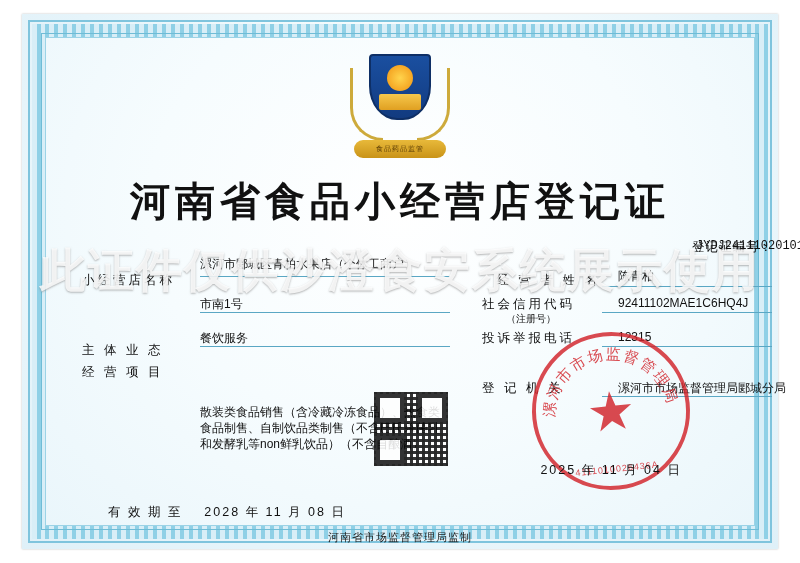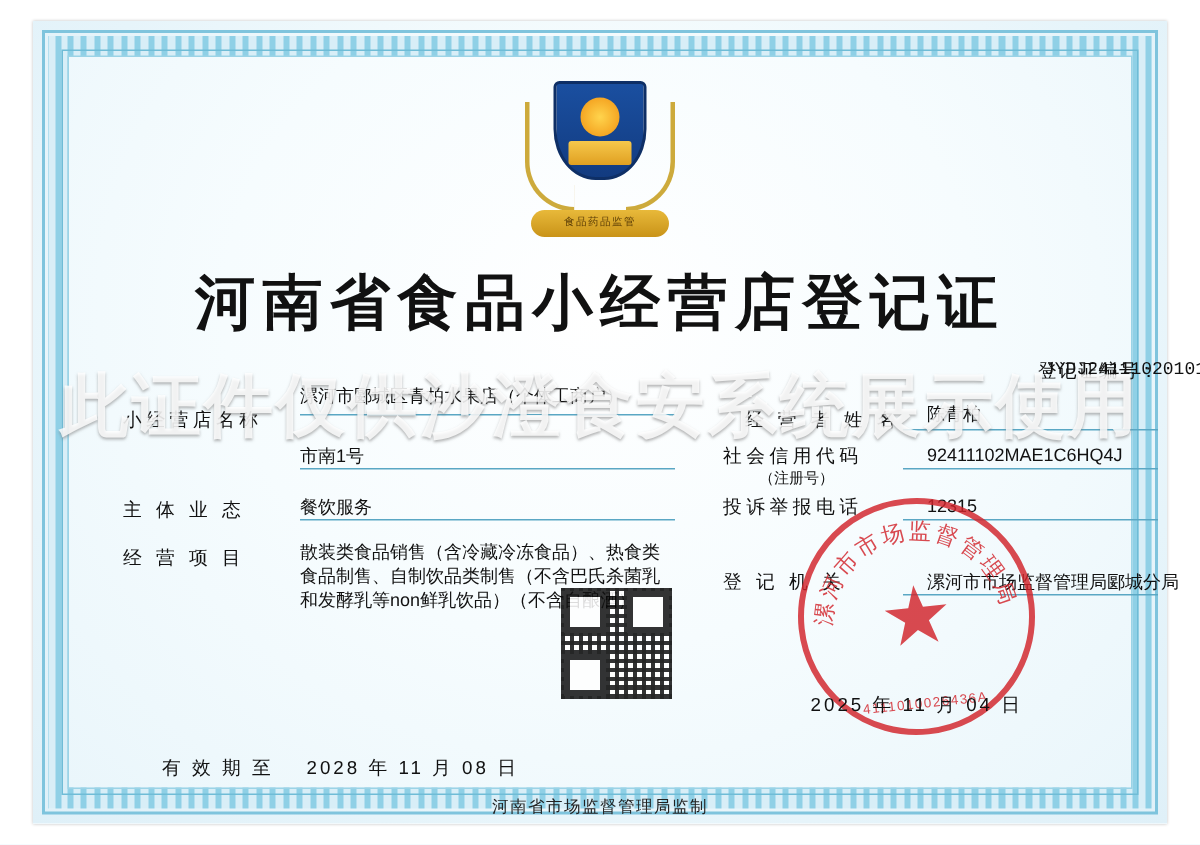--- a/index.html
+++ b/index.html
@@ -110,21 +110,21 @@
     position:absolute;border-bottom:1px solid #5aa7c4;height:0;
   }
 
   
   .c-l-lbl{left:0;width:110px;text-align:justify;}
   .c-l-val{left:118px;}
   
   .c-r-lbl{left:400px;width:118px;}
   .c-r-val{left:520px;margin-left:16px;}
 
-  .multi{line-height:16px;}
+  .multi{line-height:16px;margin-top:44px;}
 
   
   .qr{
     position:absolute;left:352px;top:378px;width:74px;height:74px;
     background:
       repeating-linear-gradient(0deg,#111 0 3px,#fff 3px 6px),
       repeating-linear-gradient(90deg,#111 0 3px,#fff 3px 6px);
     background-blend-mode:multiply;
     opacity:.85;
   }
@@ -224,21 +224,21 @@
         <span class="val c-l-val" style="top:2px;">市南1号</span>
         <span class="under" style="left:118px;width:250px;top:18px;"></span>
 
         <span class="lbl c-r-lbl" style="top:2px;">社会信用代码</span>
         <span class="val c-r-val" style="top:2px;">92411102MAE1C6HQ4J</span>
         <span class="lbl c-r-lbl" style="top:18px;font-size:10px;letter-spacing:0;left:424px;">（注册号）</span>
         <span class="under" style="left:520px;width:170px;top:18px;"></span>
       </div>
 
       <div class="row" style="height:34px;">
-        <span class="lbl c-l-lbl" style="top:8px;">主 体 业 态</span>
+        <span class="lbl c-l-lbl" style="top:18px;">主 体 业 态</span>
         <span class="val c-l-val" style="top:6px;">餐饮服务</span>
         <span class="under" style="left:118px;width:250px;top:22px;"></span>
 
         <span class="lbl c-r-lbl" style="top:6px;">投诉举报电话</span>
         <span class="val c-r-val" style="top:6px;">12315</span>
         <span class="under" style="left:520px;width:170px;top:22px;"></span>
       </div>
 
       <div class="row" style="height:70px;">
         <span class="lbl c-l-lbl" style="top:6px;">经 营 项 目</span>

